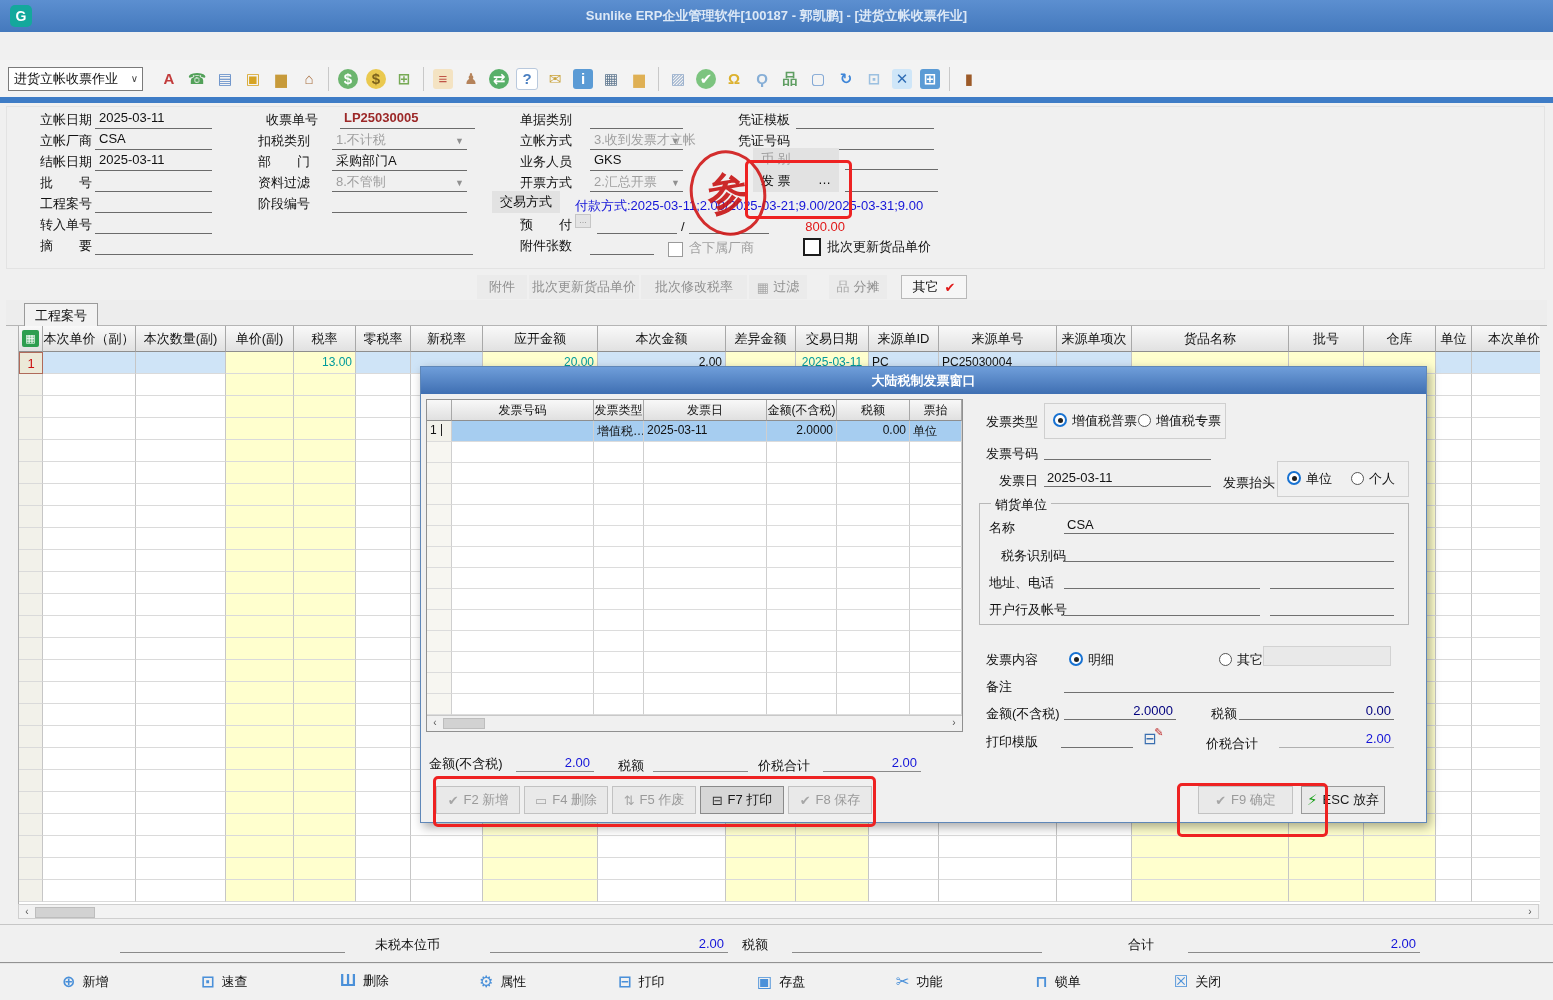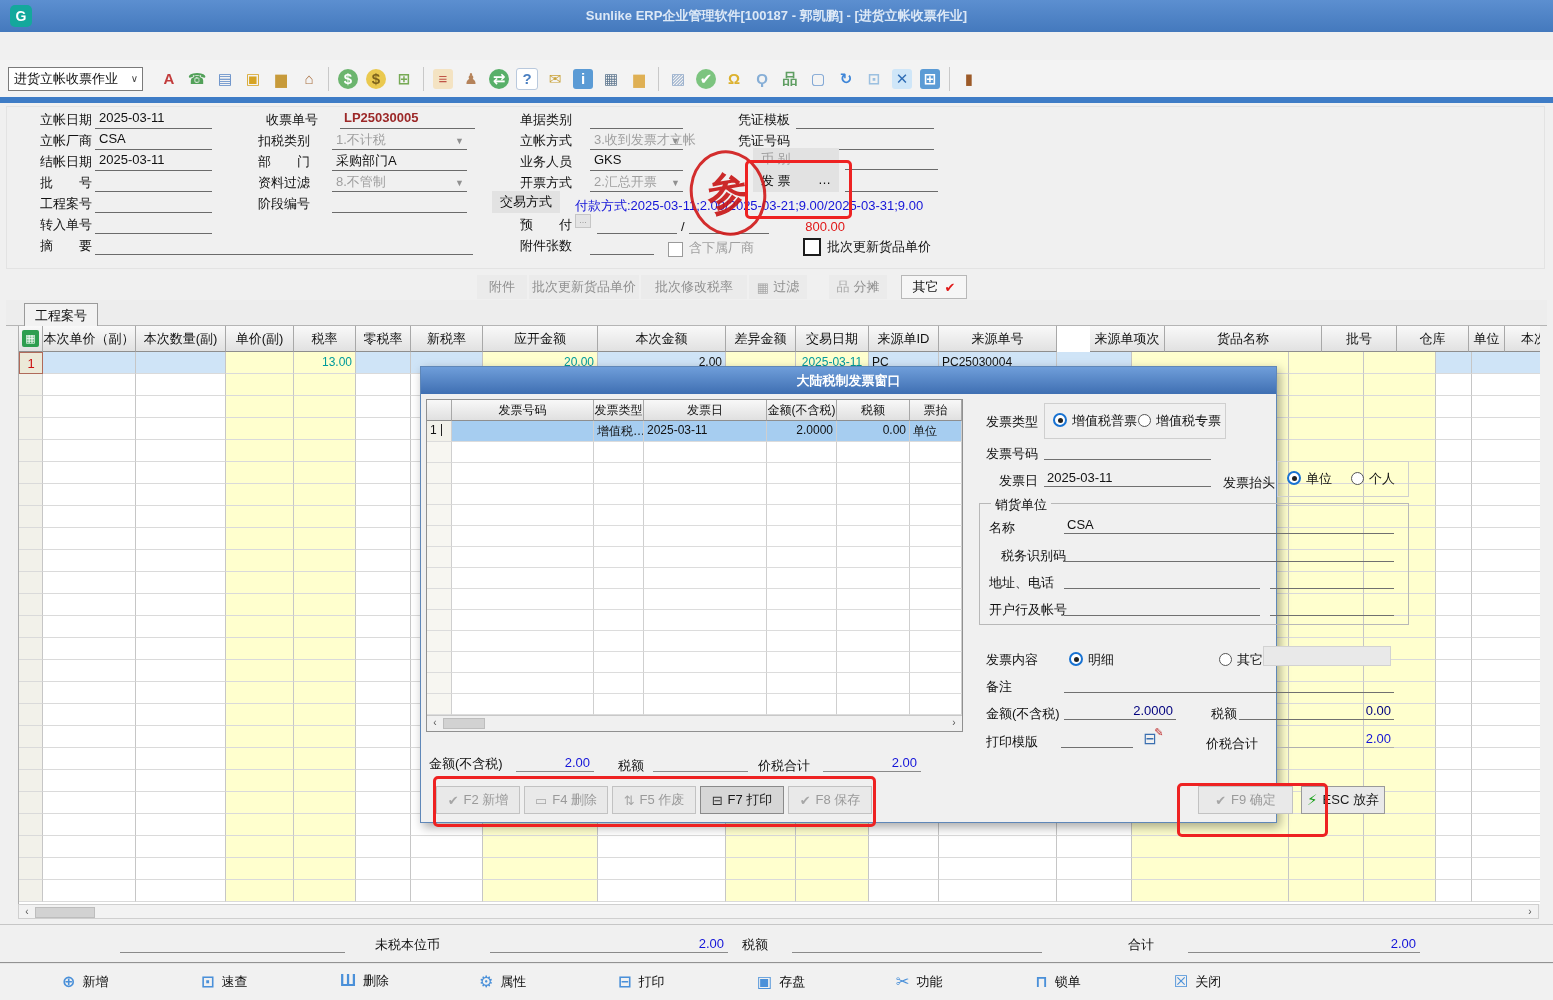--- a/index.html
+++ b/index.html
@@ -71,21 +71,21 @@
   .hthumb{position:absolute;left:16px;top:2px;width:58px;height:9px;background:#d2d2d2;border:1px solid #bdbdbd}
   
   .statusbar{position:absolute;left:0;top:924px;width:100%;height:38px;border-top:1px solid #c6c6c6;border-bottom:1px solid #c6c6c6;background:#f0f0f0}
   .slbl{position:absolute;font-size:13px}
   .sline{position:absolute;border-bottom:1px solid #8a8a8a;height:17px;font-size:13px;text-align:right;color:#1414d8;padding-right:4px;box-sizing:border-box}
   
   .btoolbar{position:absolute;left:0;top:962px;width:100%;height:38px;background:#f1f1f1;border-top:2px groove #e6e6e6}
   .bbtn{position:absolute;top:8px;display:flex;align-items:center;font-size:13px;color:#111}
   .bbtn .ic{color:#4a90d9;font-size:16px;margin-right:7px;font-weight:bold}
   
-  #dialog{position:absolute;left:420px;top:366px;width:857px;height:457px;background:#f0f0f0;border:1px solid #5f87b8;
+  #dialog{position:absolute;left:420px;top:366px;width:1007px;height:457px;background:#f0f0f0;border:1px solid #5f87b8;
           box-shadow:3px 4px 10px rgba(0,0,0,.35);z-index:50;box-sizing:border-box}
   .dtitle{height:27px;background:linear-gradient(#6f9eda,#3f6fb2);color:#fff;font-weight:bold;font-size:13px;
           display:flex;align-items:center;justify-content:center}
   #dgrid{position:absolute;left:5px;top:32px;width:537px;height:333px;background:#fff;border:1px solid #909090;box-sizing:border-box;overflow:hidden}
   .dgrow{display:flex;height:21px}
   .dgc{box-sizing:border-box;border-right:1px solid #cfcfcf;border-bottom:1px solid #dcdcdc;font-size:12px;padding:2px 3px;
        overflow:hidden;white-space:nowrap;flex:0 0 auto}
   .dghead .dgc{background:linear-gradient(#f8f8f8,#e0e0e0);border-right:1px solid #a8a8a8;border-bottom:1px solid #8e8e8e;
                display:flex;align-items:center;justify-content:center;font-size:12px}
   .dgc.sel{background:#a6cdf0}
@@ -387,21 +387,21 @@
         <div class="gc" style="width: 68px;">单价(副)</div>
         <div class="gc" style="width: 62px;">税率</div>
         <div class="gc" style="width: 55px;">零税率</div>
         <div class="gc" style="width: 72px;">新税率</div>
         <div class="gc" style="width: 115px;">应开金额</div>
         <div class="gc" style="width: 128px;">本次金额</div>
         <div class="gc" style="width: 70px;">差异金额</div>
         <div class="gc" style="width: 73px;">交易日期</div>
         <div class="gc" style="width: 70px;">来源单ID</div>
         <div class="gc" style="width: 118px;">来源单号</div>
-        <div class="gc" style="width: 75px; margin-left: 33px;">来源单项次</div>
+        <div class="gc" style="width: 75px;">来源单项次</div>
         <div class="gc" style="width: 157px;">货品名称</div>
         <div class="gc" style="width: 75px;">批号</div>
         <div class="gc" style="width: 72px;">仓库</div>
         <div class="gc" style="width: 36px;">单位</div>
         <div class="gc" style="width: 85px;">本次单价</div>
       </div>
       <div class="grow">
         <div class="gc rownum1" style="width: 24px;">1</div>
         <div class="gc r1" style="width: 93px;"></div>
         <div class="gc r1" style="width: 90px;"></div>

